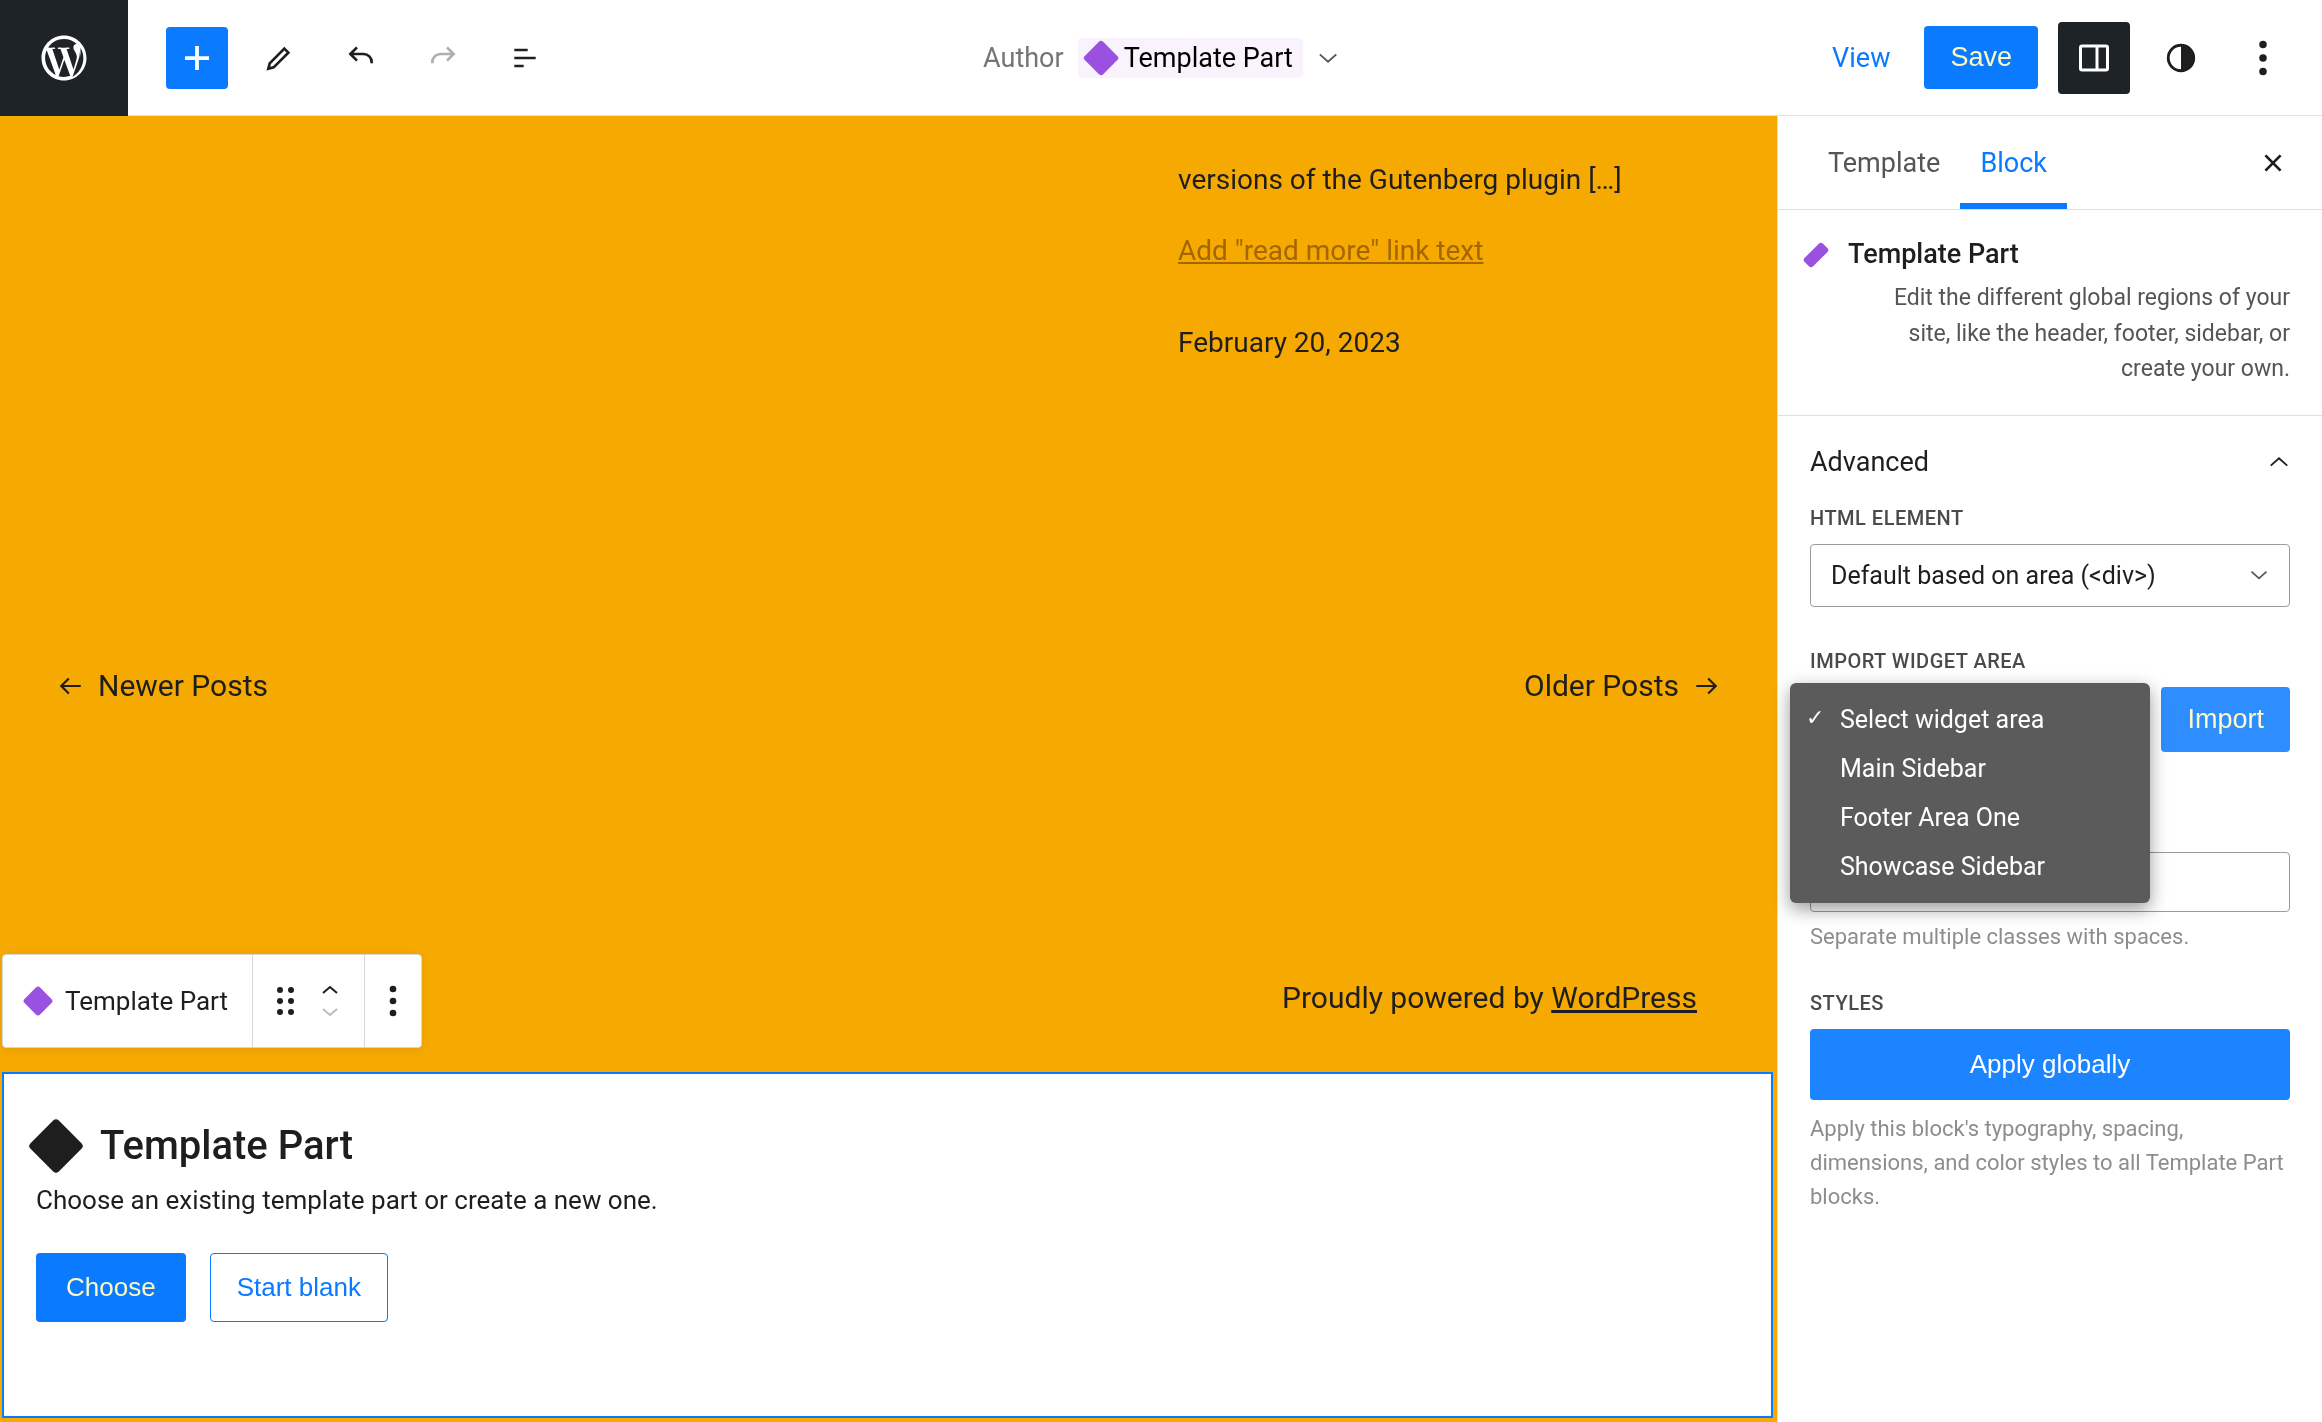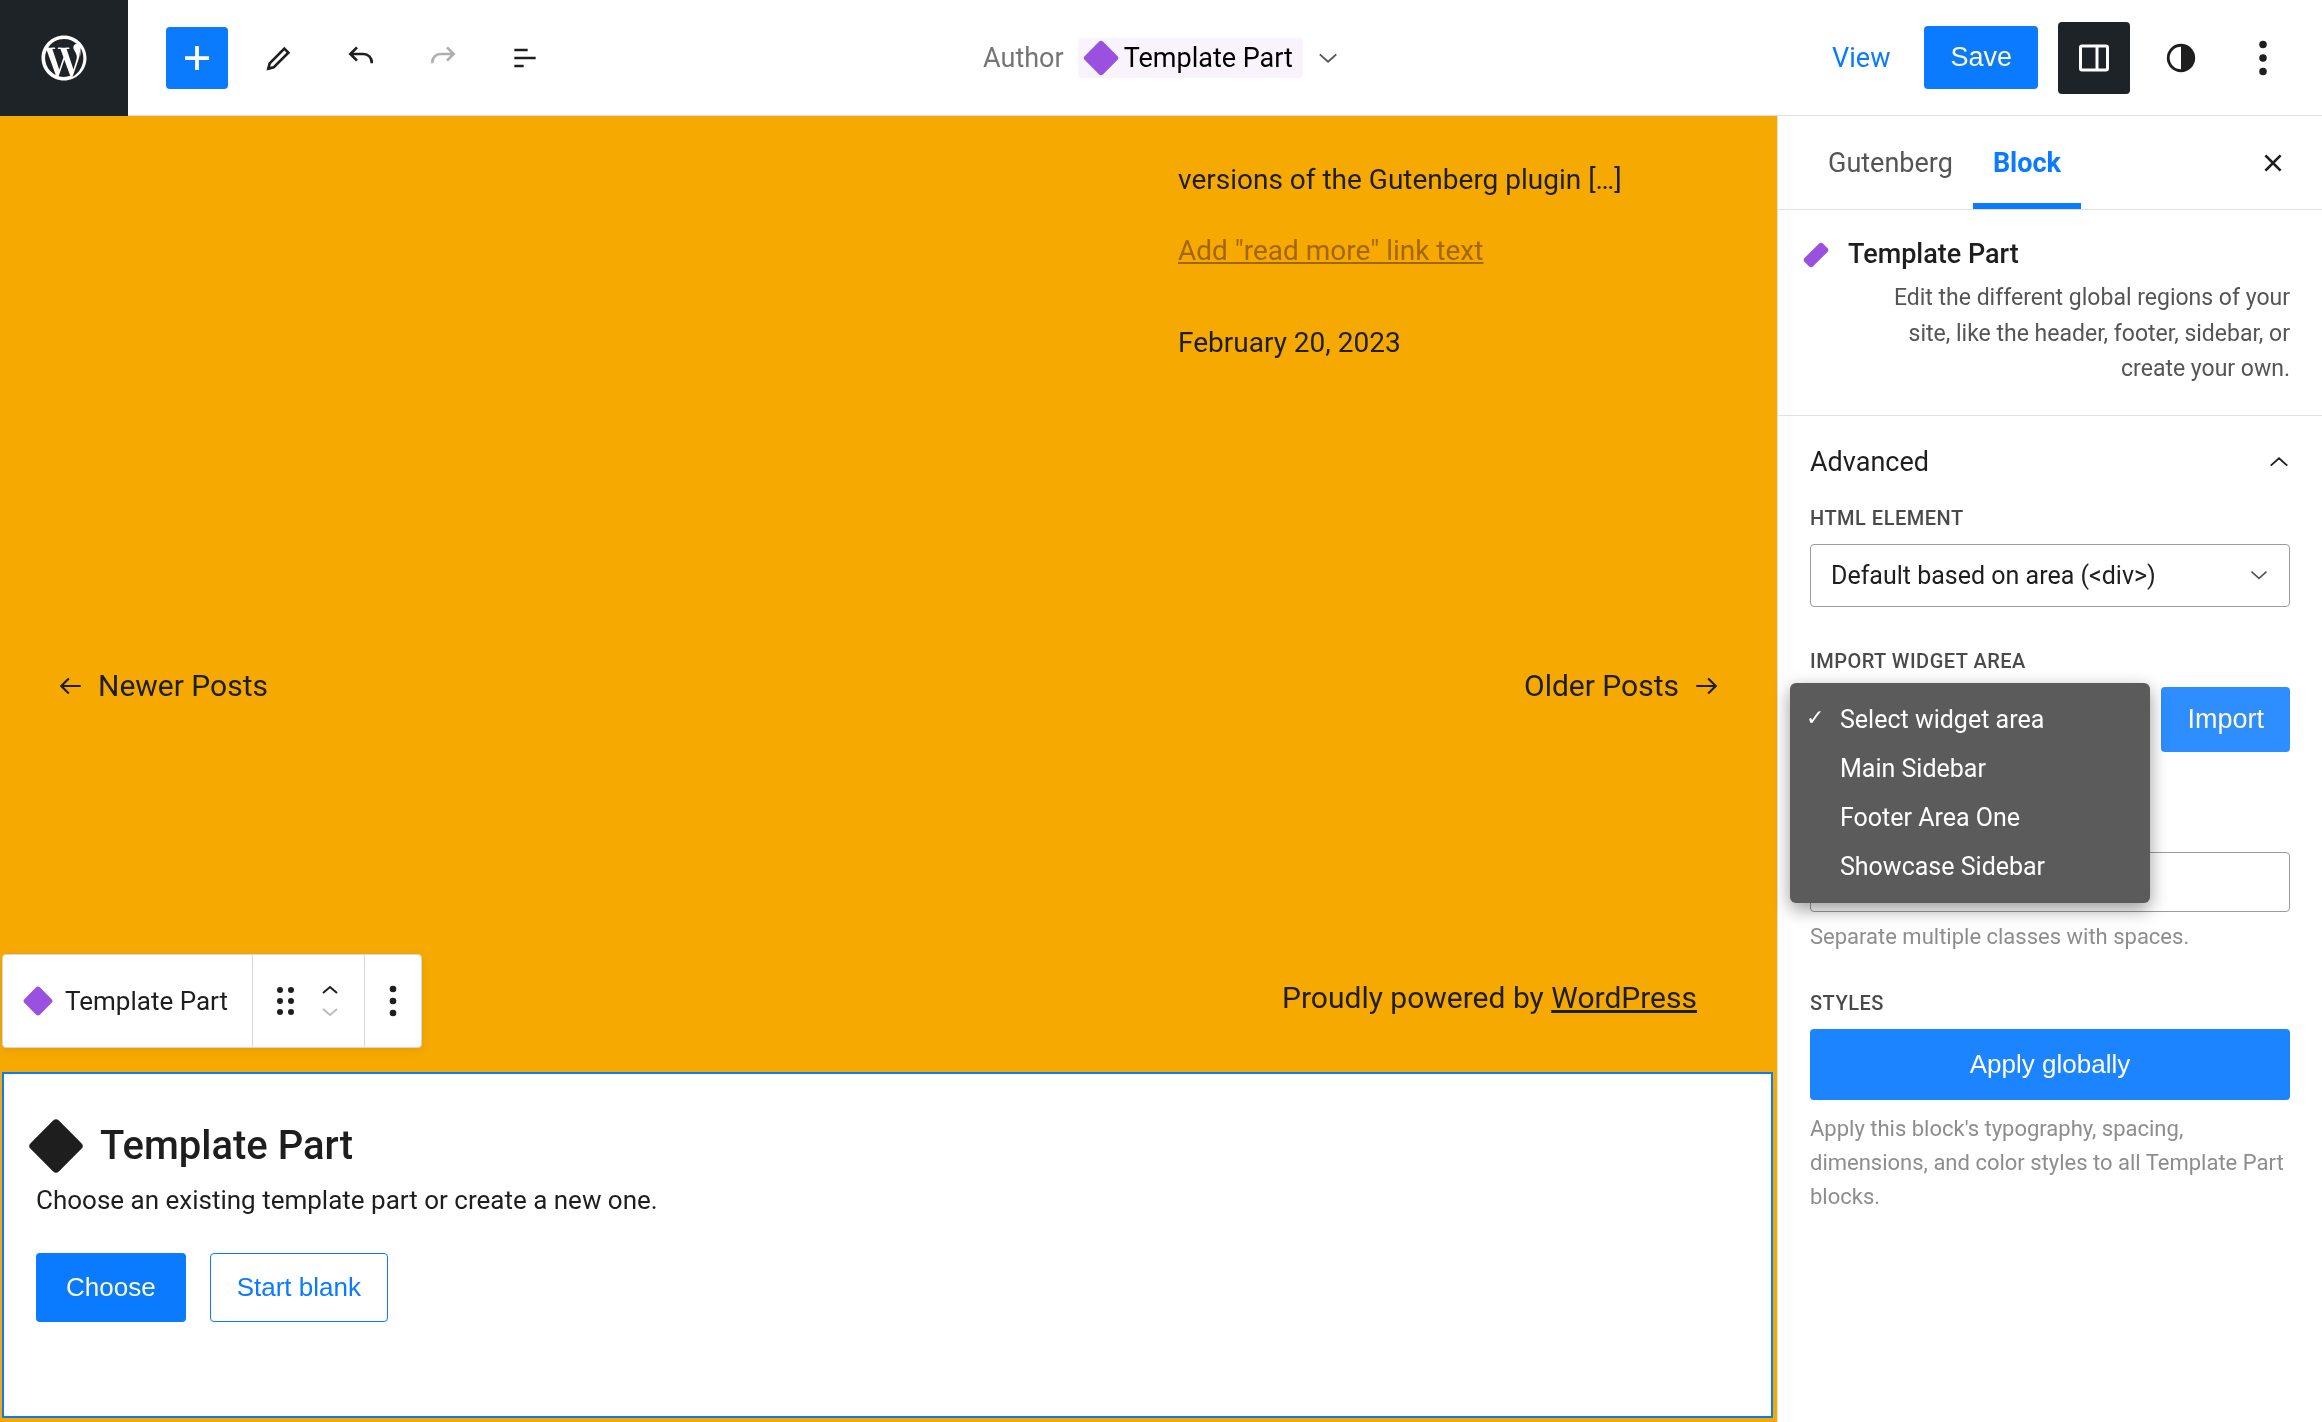--- a/index.html
+++ b/index.html
@@ -53,21 +53,21 @@
   .ph-title .dark-diamond { width:40px;height:40px;background:#1e1e1e;transform:rotate(45deg);border-radius:4px;}
   .ph-desc { margin-top:16px; font-size:26px; color:#1e1e1e;}
   .ph-actions { margin-top:38px; display:flex; gap:24px;}
   .btn-secondary { background:#fff; color:#0a7aff; border:1.5px solid #0a7aff; font-size:26px; padding:18px 26px; border-radius:4px; cursor:pointer;}
   .ph-actions .btn-primary { font-size:26px; padding:18px 30px;}
 
   
   .sidebar { width:545px; background:#fff; border-left:1px solid #e0e0e0; display:flex; flex-direction:column; font-size:24px;}
   .tabs { display:flex; align-items:center; border-bottom:1px solid #e0e0e0; padding:0 30px; height:94px; position:relative;}
   .tab { padding:0 20px; height:100%; display:flex; align-items:center; color:#555; cursor:pointer; font-size:27px;}
-  .tab.active { color:#0a7aff; font-weight:700; box-shadow: inset 0 -6px 0 #0a7aff;}
+  .tab.active { color:#0a7aff; font-weight:400; box-shadow: inset 0 -6px 0 #0a7aff;}
   .tabs .close { margin-left:auto; cursor:pointer; font-size:30px; color:#1e1e1e; padding:6px;}
   .block-card { padding:28px 32px; display:flex; gap:26px; border-bottom:1px solid #e0e0e0;}
   .block-card .diamond{ position:relative; top:4px;}
   .bc-desc { font-size:23px; color:#555; line-height:1.55; margin-top:10px;text-align:right;}
   .bc-title { font-size:27px; font-weight:500; color:#1e1e1e;}
   .panel-section { padding:20px 32px 28px; border-bottom:1px solid #e0e0e0;}
   .panel-hd { display:flex; align-items:center; justify-content:space-between; font-size:27px; color:#1e1e1e; cursor:pointer; padding:10px 0;}
   .field-label { text-transform:uppercase; letter-spacing:.5px; font-size:20px; color:#4a4a4a; margin-top:18px; margin-bottom:14px; font-weight:500;}
   .select { width:100%; display:flex; align-items:center; justify-content:space-between; background:#fff; border:1px solid #9c9c9c; border-radius:4px; padding:16px 20px; font-size:25px; color:#1e1e1e; cursor:pointer;}
   .import-row { display:flex; gap:18px; position:relative;}
@@ -222,21 +222,21 @@
         <p class="ph-desc">Choose an existing template part or create a new one.</p>
         <div class="ph-actions">
           <button class="btn-primary">Choose</button>
           <button class="btn-secondary">Start blank</button>
         </div>
       </div>
     </div>
 
     <aside class="sidebar">
       <div class="tabs">
-        <div class="tab">Gutenberg</div>
+        <div class="tab">Template</div>
         <div class="tab active">Block</div>
         <span class="close">
           <svg width="26" height="26" viewBox="0 0 24 24" fill="none" stroke="#1e1e1e" stroke-width="2.5">
               <path d="M5 5l14 14M19 5L5 19"></path>
             </svg>
         </span>
       </div>
 
       <div class="block-card">
         <span class="diamond"></span>

